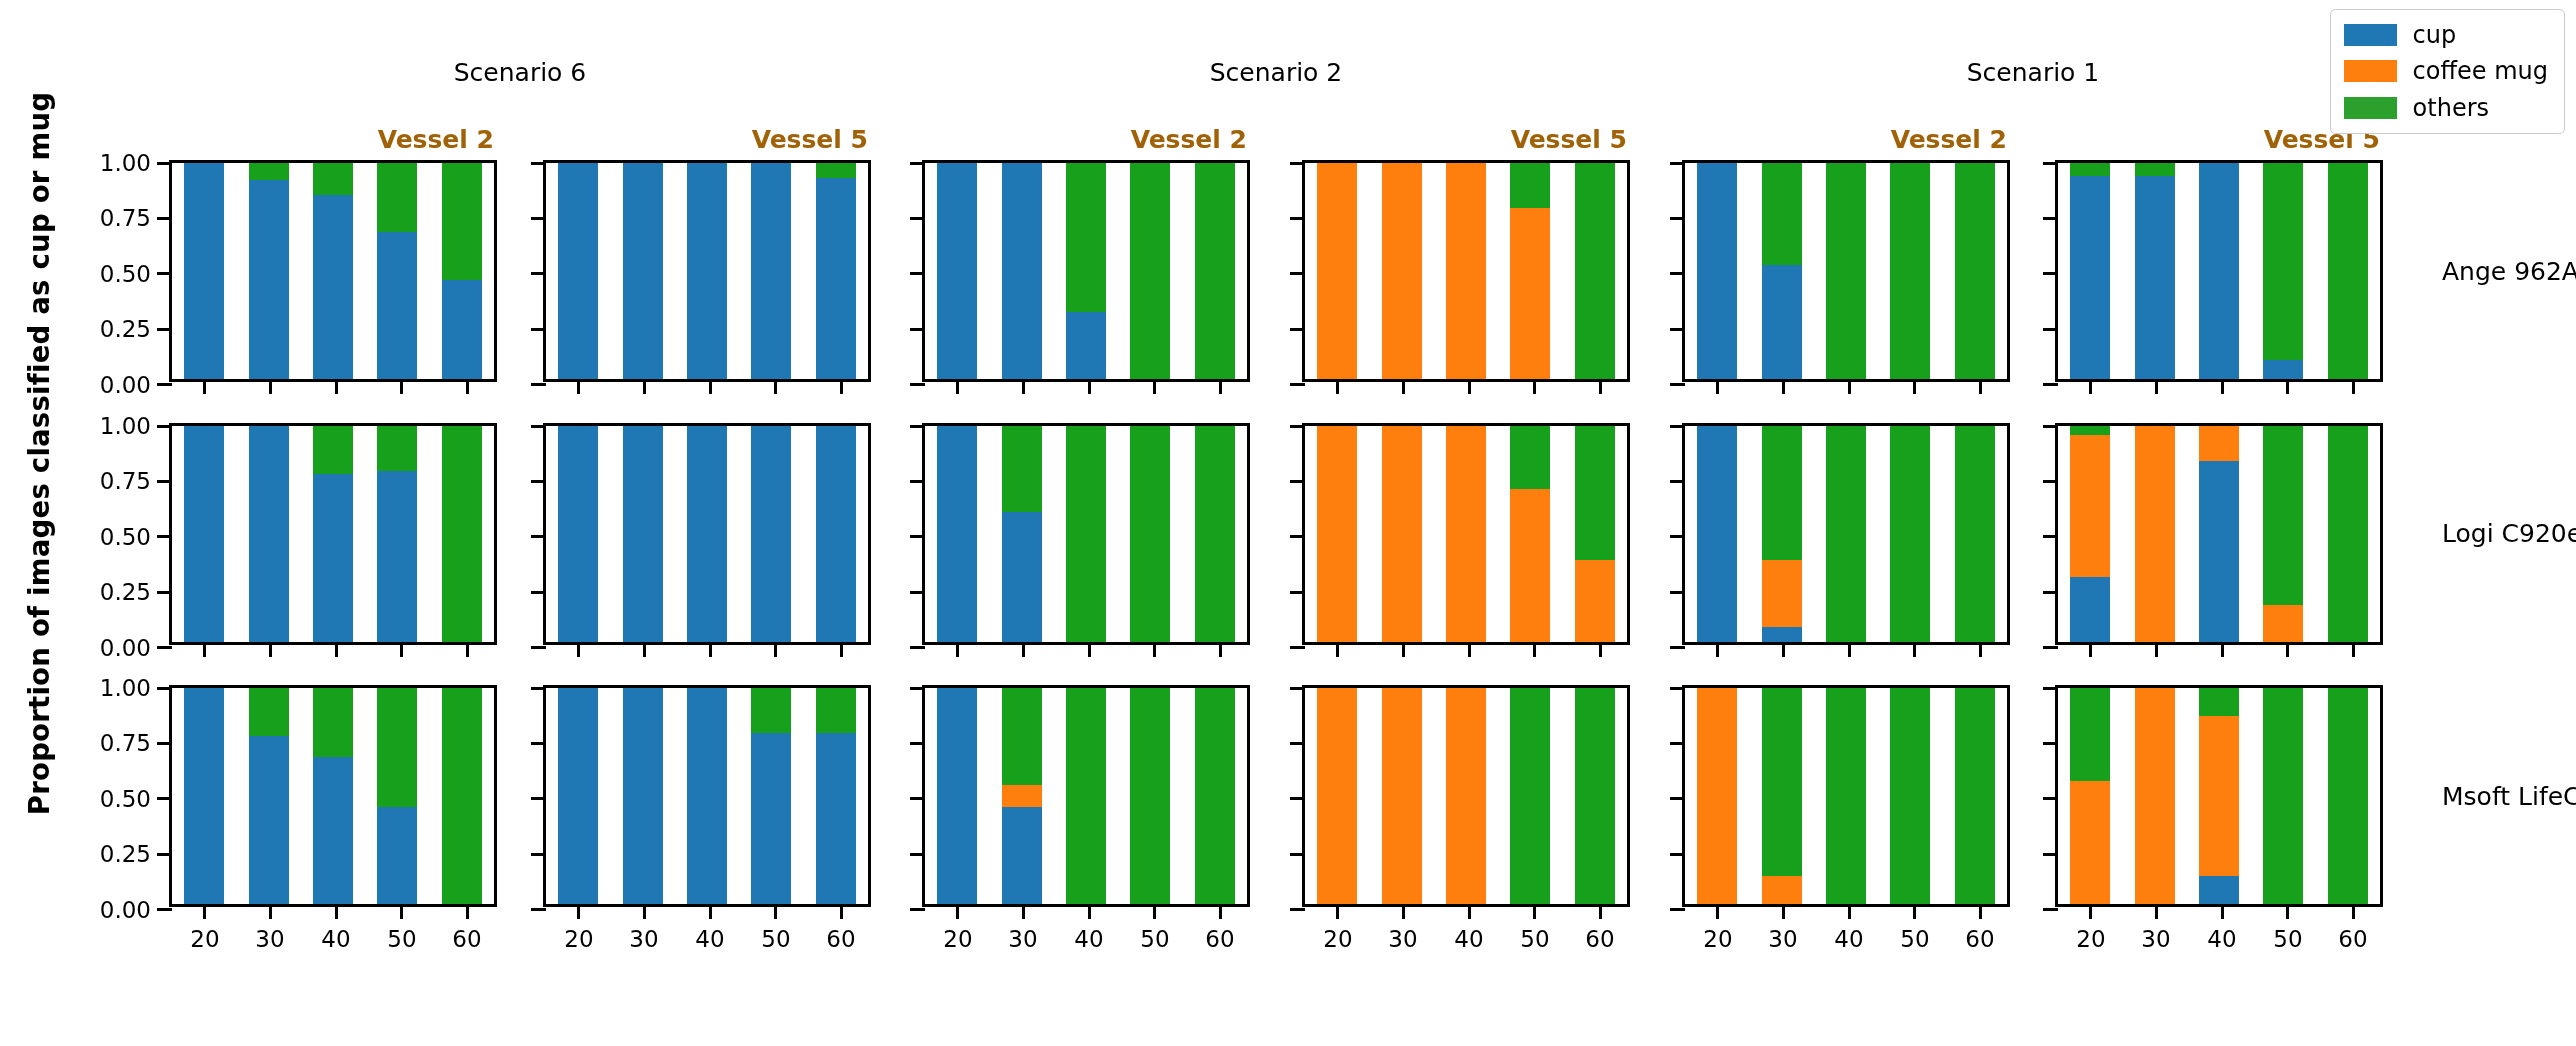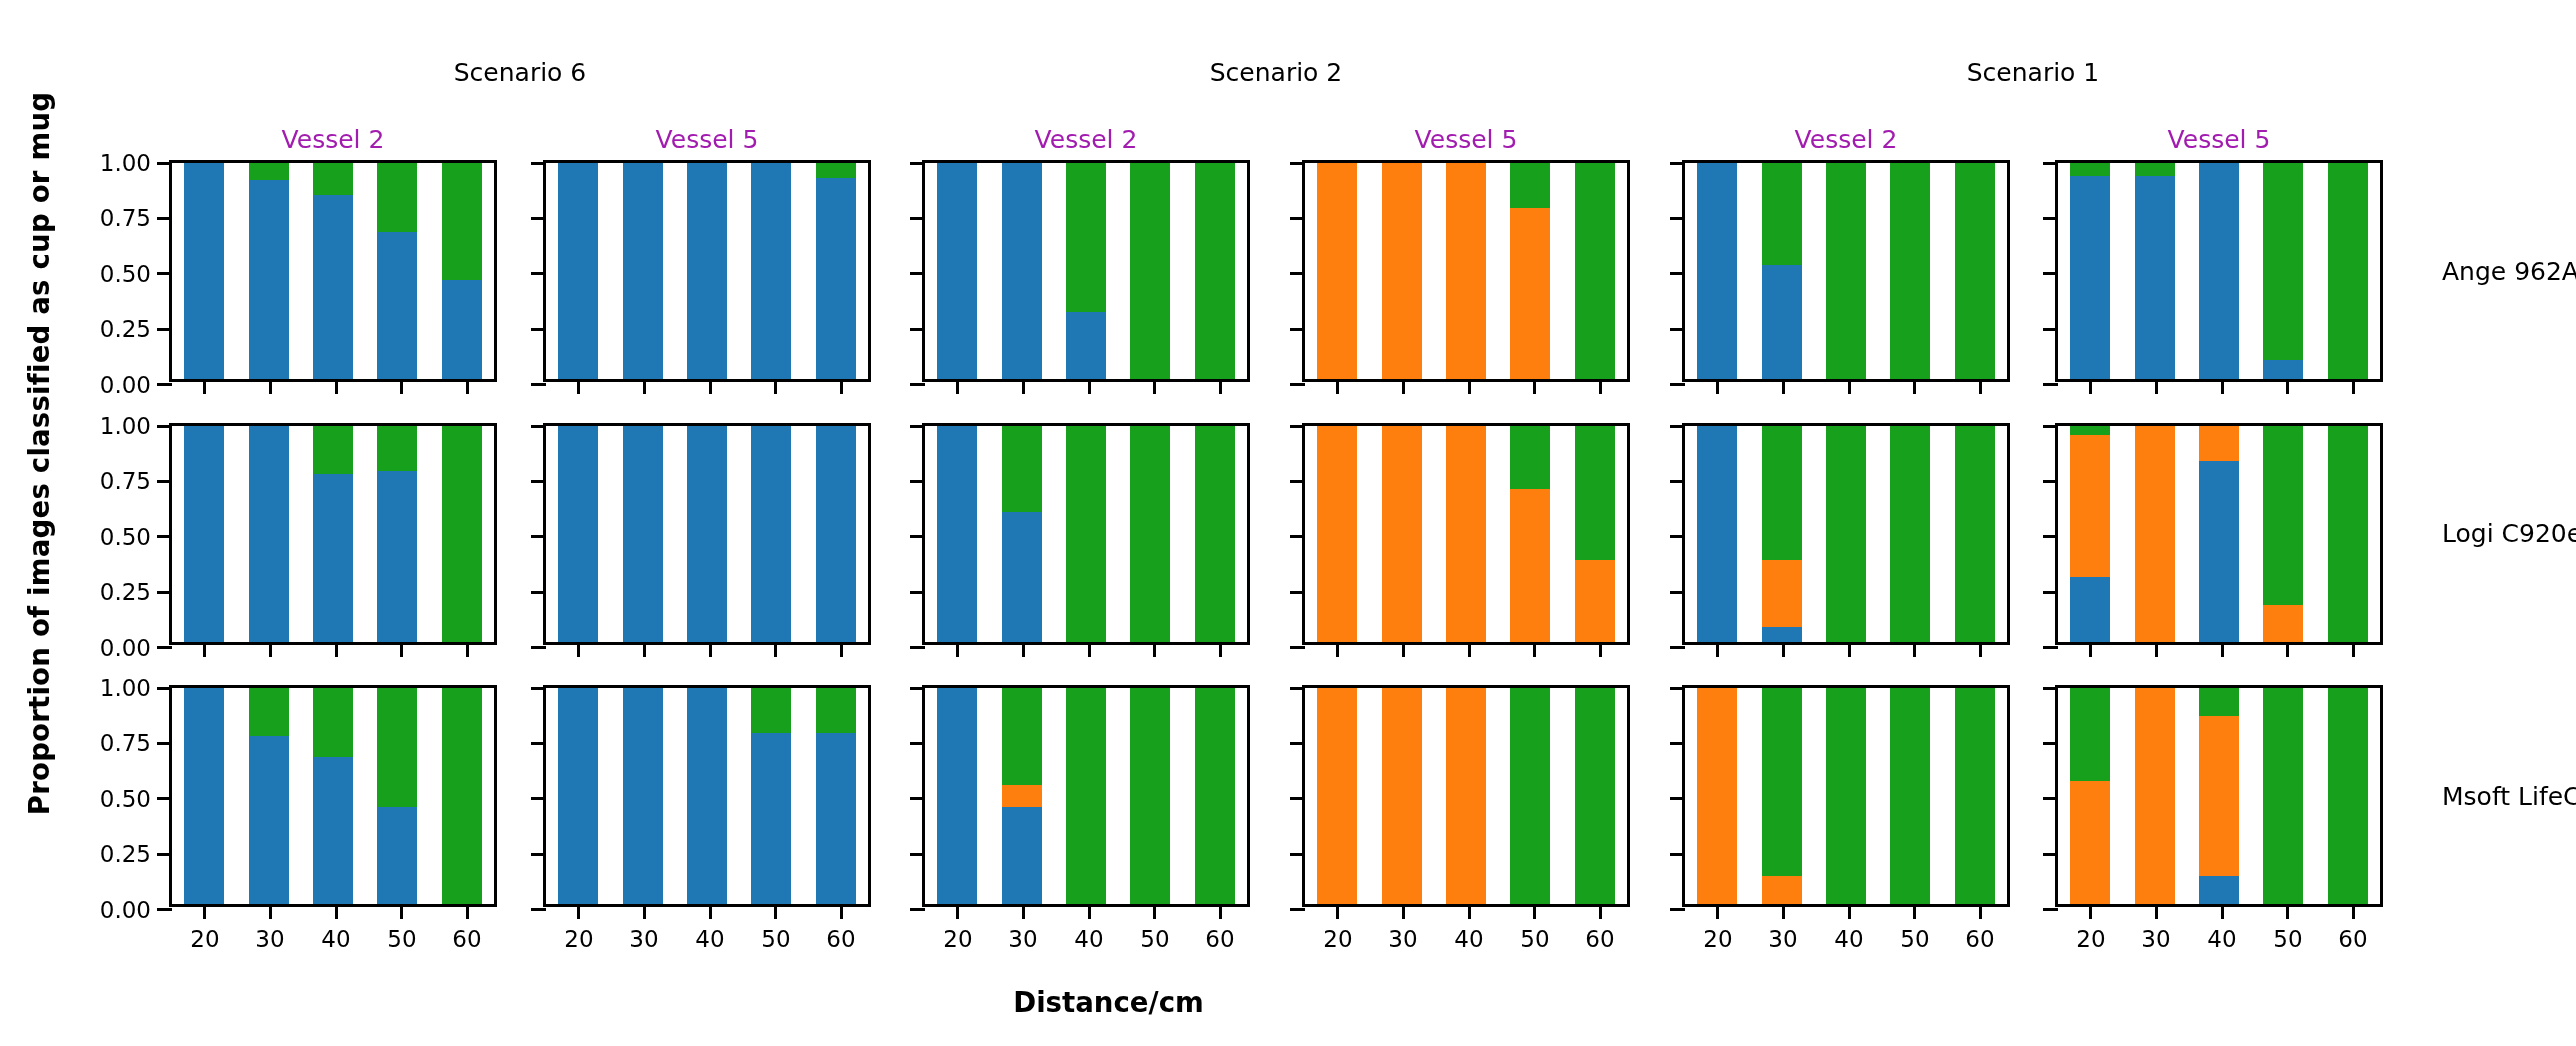--- a/index.html
+++ b/index.html
@@ -26,22 +26,22 @@
   .scenario-title{
     position:absolute;text-align:center;font-size:25px;color:#000;top:58px;
   }
 
   
   .panel{
     position:absolute;box-sizing:border-box;
     border:3.1px solid #000;background:#fff;
   }
   .panel-title{
-    position:absolute;width:100%;text-align:center;font-size:25px;color:#a21caf;
-    top:-38px;left:0;
+    position:absolute;width:100%;text-align:right;font-size:25px;color:#a16207;
+    top:-38px;left:0;font-weight:bold;
   }
   .plotarea{position:absolute;inset:0;display:flex;align-items:flex-end;}
   .barslot{flex:1 1 0;height:100%;display:flex;align-items:flex-end;justify-content:center;}
   .bar{width:62%;height:100%;display:flex;flex-direction:column;justify-content:flex-end;}
   .seg{width:100%;}
 
   
   .ytick{
     position:absolute;right:100%;width:14.7px;height:0;
     border-top:3.1px solid #000;
@@ -80,21 +80,20 @@
 </style>
 </head>
 <body>
 
 <div id="root">
 
   <div id="ylabel">
     <span>Proportion of images classified as cup or mug</span>
   </div>
 
-  <div id="xlabel">Distance/cm</div>
 
   <div id="dynamic">
       <div class="scenario-title" style="left: 169px; width: 702px;">Scenario 6</div>
       <div class="scenario-title" style="left: 922px; width: 708px;">Scenario 2</div>
       <div class="scenario-title" style="left: 1682px; width: 702px;">Scenario 1</div>
       <div class="panel" style="left: 169px; top: 160px; width: 328px; height: 222px;">
         <div class="panel-title">Vessel 2</div>
         <div class="ytick" style="top: 220px;"></div>
         <div class="yticklabel" style="top: 222px;">0.00</div>
         <div class="ytick" style="top: 165px;"></div>
@@ -877,14 +876,28 @@
               <div class="seg" style="height: 100%; background: rgb(23, 160, 27);"></div>
             </div>
           </div>
         </div>
       </div>
       <div class="rowlabel" style="left: 2442px; top: 271px;">Ange 962A</div>
       <div class="rowlabel" style="left: 2442px; top: 533px;">Logi C920e</div>
       <div class="rowlabel" style="left: 2442px; top: 796px;">Msoft LifeCam</div>
     </div>
 
+  <div id="legend">
+      <div class="legend-row">
+        <div class="legend-swatch" style="background: rgb(31, 119, 180);"></div>
+        <div class="legend-text">cup</div>
+      </div>
+      <div class="legend-row">
+        <div class="legend-swatch" style="background: rgb(255, 127, 14);"></div>
+        <div class="legend-text">coffee mug</div>
+      </div>
+      <div class="legend-row">
+        <div class="legend-swatch" style="background: rgb(44, 160, 44);"></div>
+        <div class="legend-text">others</div>
+      </div>
+    </div>
 </div>
 
 
 </body></html>

